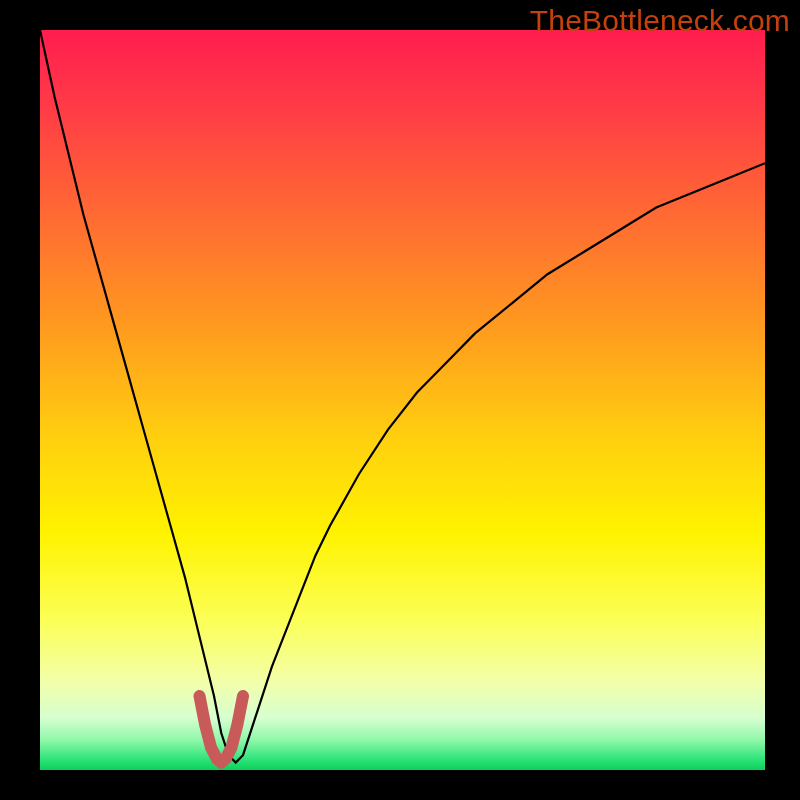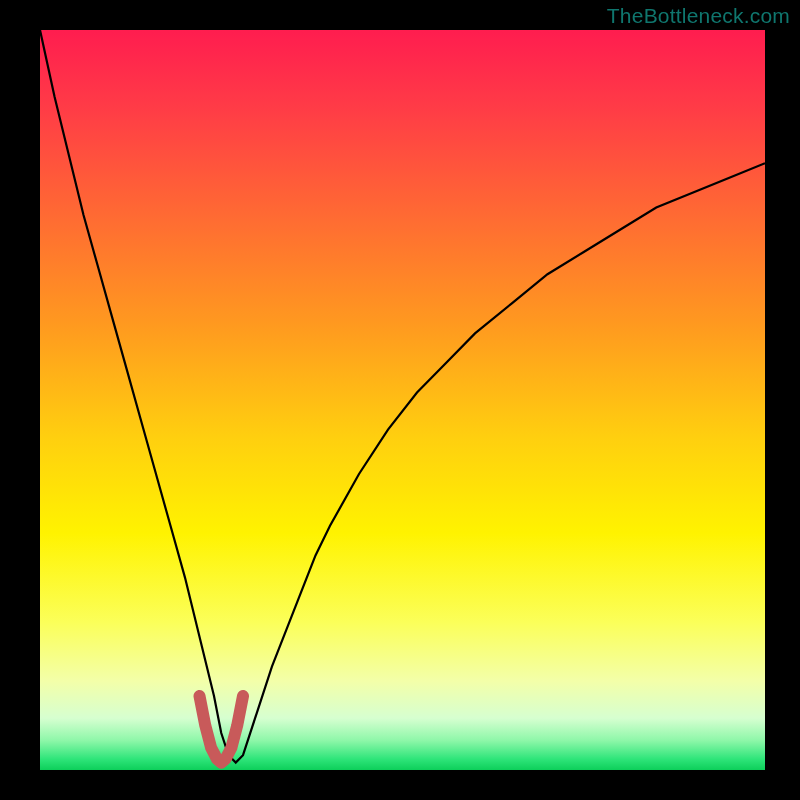--- a/index.html
+++ b/index.html
@@ -16,22 +16,22 @@
     left: 0;
     top: 0;
     width: 800px;
     height: 800px;
     background: #000;
   }
   .watermark {
     position: absolute;
     top: 4px;
     right: 10px;
-    color: #0f766e;
-    font-size: 21px;
+    color: #c2410c;
+    font-size: 30px;
     letter-spacing: 0.2px;
     z-index: 40;
   }
   svg {
     position: absolute;
     left: 0;
     top: 0;
   }
 </style>
 </head>

